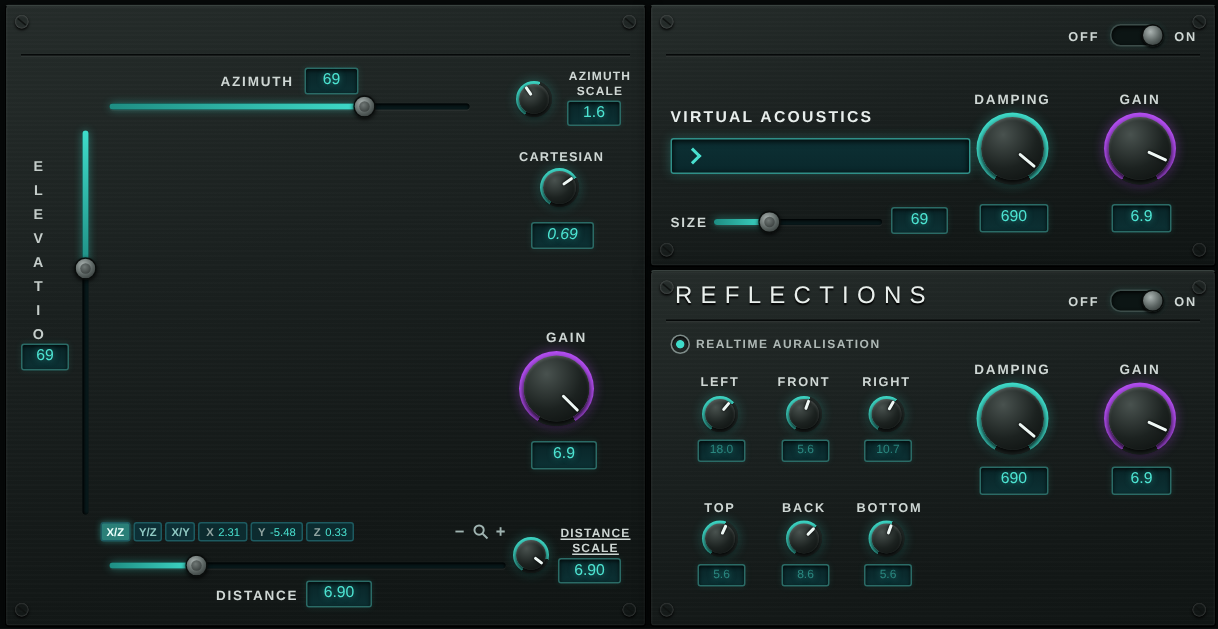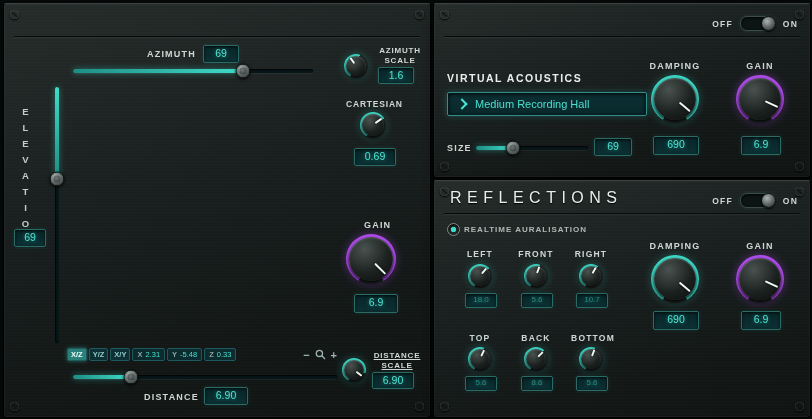--- a/index.html
+++ b/index.html
@@ -98,21 +98,21 @@
     </div>
     <div class="lbl two" style="left:373px;top:42px;width:46px;">AZIMUTH SCALE</div>
     <div class="vbox" style="left:374px;top:63px;width:34px;height:15px;">1.6</div>
 
     <div class="lbl" style="left:342px;top:95px;letter-spacing:.8px;font-size:8.5px;">CARTESIAN</div>
     <div class="knob small" style="left:356px;top:108px;width:26px;height:26px;--sweep:210deg;--rot:55deg;">
       <span class="ring"></span>
         <span class="face"></span>
         <span class="ptr"></span>
     </div>
-    <div class="vbox" style="left:350px;top:144px;width:40px;height:16px;">0.69</div>
+    <div class="vbox" style="left:350px;top:144px;width:40px;height:16px;font-style:italic;">0.69</div>
 
     <div class="lbl" style="left:360px;top:216px;">GAIN</div>
     <div class="knob purple" style="left:342px;top:230px;width:50px;height:50px;--sweep:300deg;--rot:135deg;">
       <span class="ring"></span>
         <span class="face"></span>
         <span class="ptr"></span>
     </div>
     <div class="vbox" style="left:350px;top:290px;width:42px;height:17px;">6.9</div>
 
     <div class="knob small" style="left:338px;top:354px;width:24px;height:24px;--sweep:255deg;--rot:128deg;">
@@ -178,21 +178,20 @@
       <div class="switch right">
           <span class="tthumb"></span>
         </div>
       <span class="plbl">ON</span>
     </div>
 
     <div class="lbl" style="left:13px;top:68px;font-size:10.5px;letter-spacing:1.5px;color:#e8eeec;">VIRTUAL ACOUSTICS</div>
 
     <div class="preset" style="left:13px;top:88px;width:178px;">
       <span class="chev"></span>
-      <span>Medium Recording Hall</span>
     </div>
 
     <div class="lbl" style="left:13px;top:139px;">SIZE</div>
     <div class="hslider" style="left:42px;top:142px;width:112px;">
       <span class="fill" style="width:33%;"></span>
       <span class="thumb" style="left:33%;top:50%;transform:translate(-50%,-50%);"></span>
     </div>
     <div class="vbox" style="left:160px;top:134px;width:36px;height:16px;">69</div>
 
     <div class="lbl ctr" style="left:213px;top:57px;width:56px;">DAMPING</div>

